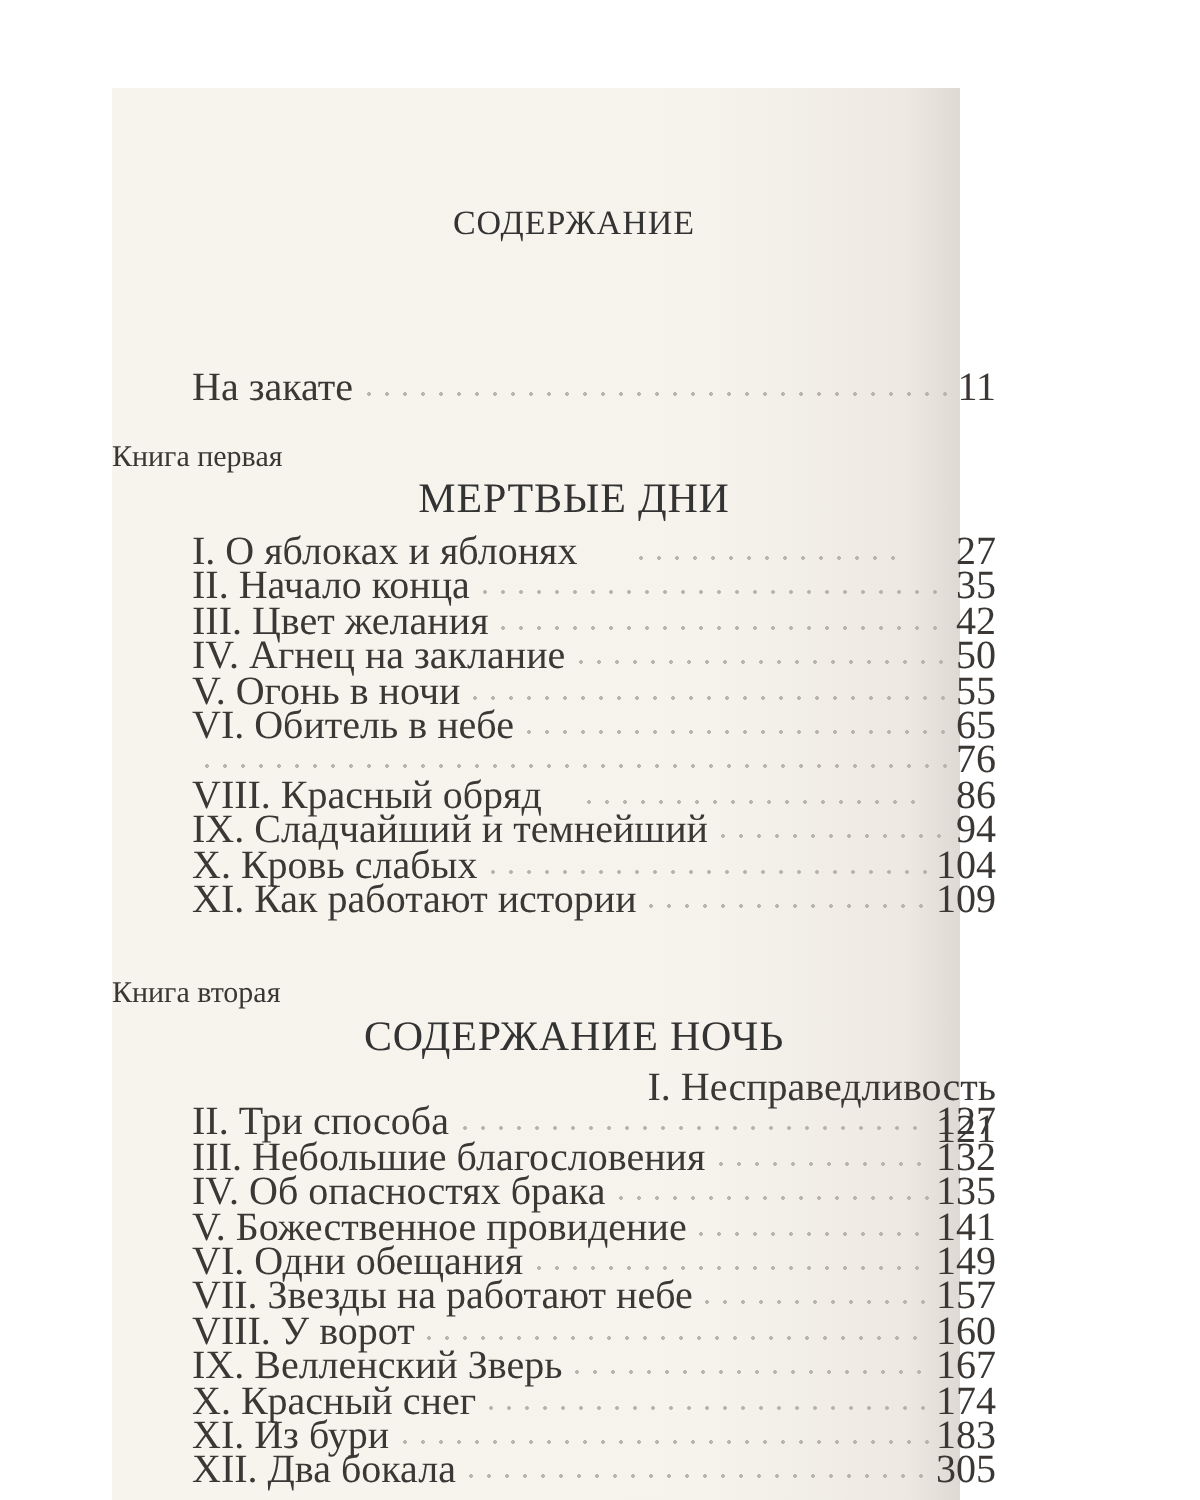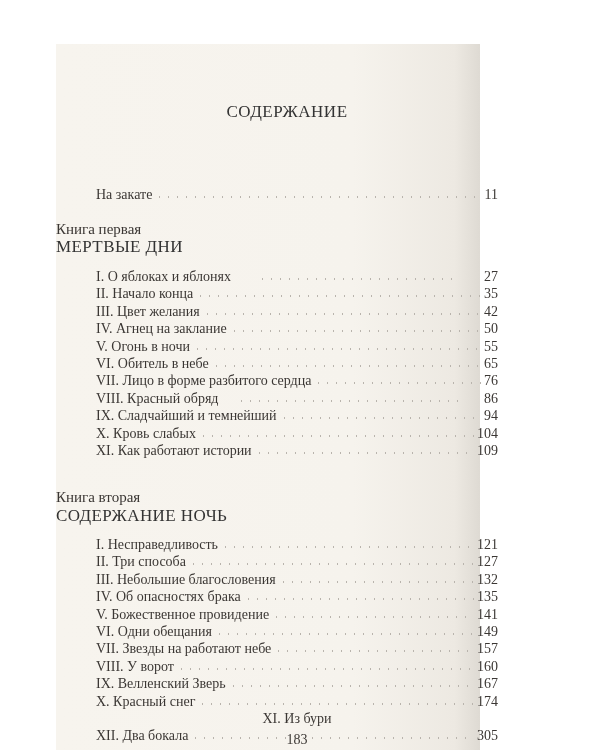--- a/index.html
+++ b/index.html
@@ -12,34 +12,34 @@
       background: linear-gradient(to right, #f7f4ee 0%, #f6f3ed 70%, #ede9e2 94%, #dedad3 100%);
       color: #3a3633;
       margin-top: 44px;
     }
     .title {
       position: absolute; top: 58px; left: 0; width: 462px; text-align: center;
       font-size: 17px; letter-spacing: 0.5px; color: #333;
     }
     .row {
       position: absolute; left: 40px; width: 402px; height: 17px;
-      display: flex; align-items: center; font-size: 14px; line-height: 17px; color: #3b3734;
+      display: flex; align-items: flex-end; font-size: 20px; line-height: 17px; color: #3b3734;
     }
     .row .label { white-space: nowrap; }
     .row .dots {
       flex: 1; margin: 0 3px; height: 4px; align-self: flex-end; margin-bottom: 4px;
       background-image: radial-gradient(circle, #b9b4ad 0.8px, transparent 1.1px);
       background-size: 9px 4px; background-repeat: repeat-x; background-position: left center;
     }
     .row .num { white-space: nowrap; text-align: right; }
     .book-label {
       position: absolute; left: 0; width: 462px; text-align: left; font-size: 15px; color: #3a3633;
     }
     .book-title {
-      position: absolute; left: 0; width: 462px; text-align: left; font-size: 17px; letter-spacing: 0.4px; color: #333;
+      position: absolute; left: 0; width: 462px; text-align: center; font-size: 21px; letter-spacing: 0.4px; color: #333;
     }
     .folio {
       position: absolute; top: 716px; left: 0; width: 462px; text-align: center; font-size: 14px; color: #444;
     }
   </style>
 </head>
 <body>
 
 <div class="page">
   <div class="title">СОДЕРЖАНИЕ</div>
@@ -78,21 +78,20 @@
         <span class="label">V. Огонь в ночи</span>
         <span class="dots"></span>
         <span class="num">55</span>
       </div>
       <div class="row" style="top: 311px;">
         <span class="label">VI. Обитель в небе</span>
         <span class="dots"></span>
         <span class="num">65</span>
       </div>
       <div class="row" style="top: 328.4px;">
-        <span class="label">VII. Лицо в форме разбитого сердца</span>
         <span class="dots"></span>
         <span class="num">76</span>
       </div>
       <div class="row" style="top: 345.8px; gap: 16px;">
         <span class="label">VIII. Красный обряд</span>
         <span class="dots"></span>
         <span class="num">86</span>
       </div>
       <div class="row" style="top: 363.2px;">
         <span class="label">IX. Сладчайший и темнейший</span>
@@ -108,21 +107,21 @@
         <span class="label">XI. Как работают истории</span>
         <span class="dots"></span>
         <span class="num">109</span>
       </div>
     </div>
 
   <div class="book-label" style="top:445px">Книга вторая</div>
   <div class="book-title" style="top:462px">СОДЕРЖАНИЕ НОЧЬ</div>
 
   <div id="book2">
-      <div class="row" style="top: 492px;">
+      <div class="row" style="top: 492px; flex-direction: column;">
         <span class="label">I. Несправедливость</span>
         <span class="dots"></span>
         <span class="num">121</span>
       </div>
       <div class="row" style="top: 509.4px;">
         <span class="label">II. Три способа</span>
         <span class="dots"></span>
         <span class="num">127</span>
       </div>
       <div class="row" style="top: 526.8px;">
@@ -158,21 +157,21 @@
       <div class="row" style="top: 631.2px;">
         <span class="label">IX. Велленский Зверь</span>
         <span class="dots"></span>
         <span class="num">167</span>
       </div>
       <div class="row" style="top: 648.6px;">
         <span class="label">X. Красный снег</span>
         <span class="dots"></span>
         <span class="num">174</span>
       </div>
-      <div class="row" style="top: 666px; flex-direction: column;">
+      <div class="row" style="top: 666px;">
         <span class="label">XI. Из бури</span>
         <span class="dots"></span>
         <span class="num">183</span>
       </div>
       <div class="row" style="top: 683.4px;">
         <span class="label">XII. Два бокала</span>
         <span class="dots"></span>
         <span class="num">305</span>
       </div>
     </div>

